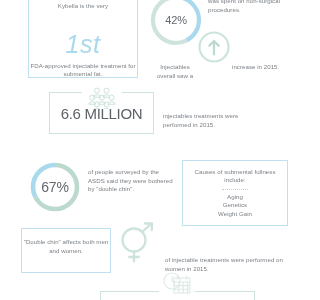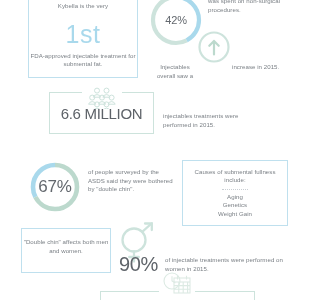--- a/index.html
+++ b/index.html
@@ -52,34 +52,35 @@
     width: 110px; height: 90px;
     padding-top: 12px;
   }
   #first-pre { margin-top: 1px; }
   #first-big {
     font-size: 25px;
     line-height: 30px;
     color: #a9d9ec;
     font-weight: 300;
     letter-spacing: 0.5px;
-    margin-top: 8px;
+    margin-top: 18px;
+    font-style: italic;
   }
   #first-post { margin-top: 3px; }
 
   
   .donut { position: absolute; }
   .donut svg { display: block; }
   .donut-label {
     position: absolute;
     inset: 0;
     display: flex;
     align-items: center;
     justify-content: center;
-    font-size: 17px;
+    font-size: 14px;
     color: #63686e;
     letter-spacing: -0.1px;
   }
   #donut-42 { left: 148px; top: -8px; width: 56px; height: 56px; }
   #donut-42 .donut-label { font-size: 11px; }
   #donut-67 { left: 28px; top: 160px; width: 54px; height: 54px; }
 
   
   #txt-42 { left: 208px; top: -3px; width: 90px; }
 
@@ -256,21 +257,20 @@
       <g fill="none" stroke="#cde3dc" stroke-width="2.3" stroke-linecap="round">
         <circle cx="16" cy="18" r="11.5"></circle>
         <path d="M16 29.5 L16 39.5"></path>
         <path d="M11.2 35 L20.8 35"></path>
         <path d="M24.2 9.8 L33.5 1.5"></path>
         <path d="M27 1.5 L33.8 1.5 L33.8 8"></path>
       </g>
     </svg>
   </div>
 
-  <div class="abs" id="num-90">90%</div>
 
   <div class="abs body-txt lft" id="txt-90">of injectable treatments were performed on women in 2015.</div>
 
   <div class="abs panel-green" id="card-bottom">
     <div id="bottom-notch"></div>
   </div>
 
   <div class="abs" id="clock-cal-icon">
     <svg width="36" height="24" viewBox="0 0 36 24">
       <g fill="none" stroke="#dceae3" stroke-width="1.1">

